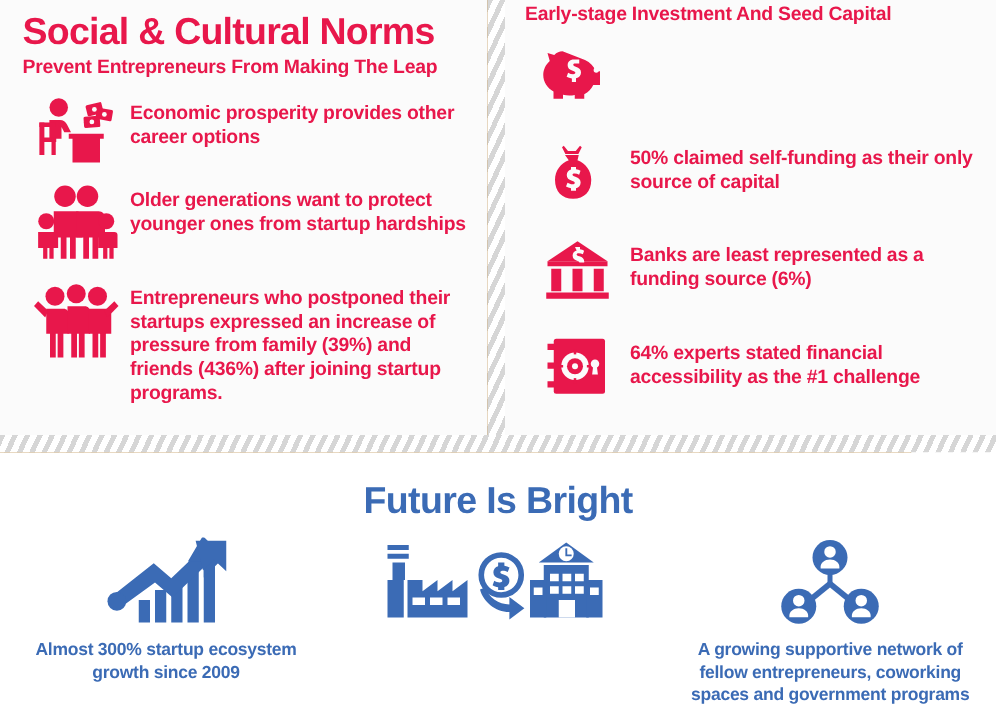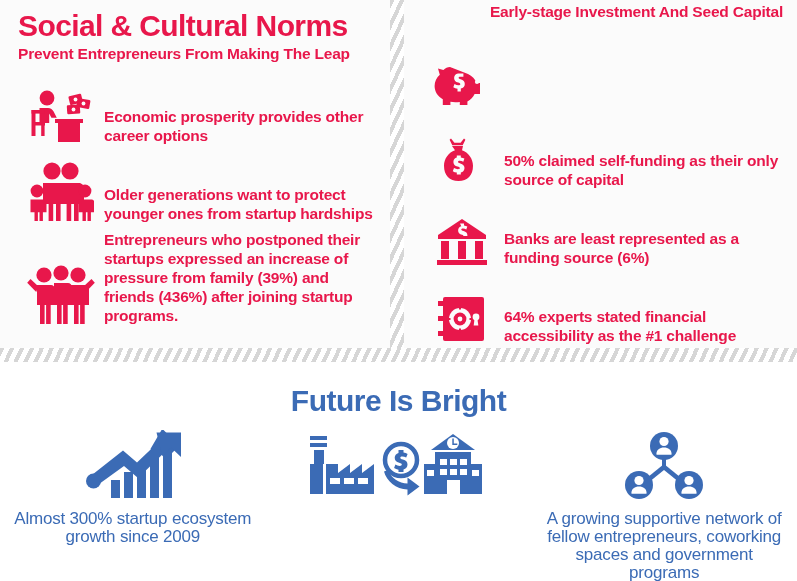--- a/index.html
+++ b/index.html
@@ -46,24 +46,24 @@
     color:#e8174b;
     font-weight:bold;
     font-size:15.5px;
     line-height:18px;
     letter-spacing:-0.2px;
     margin:0;
     padding-top:3px;
     white-space:nowrap;
   }
   #panel-left .panel-sub{text-align:left;}
-  #panel-right .panel-sub{text-align:right;}
+  #panel-right .panel-sub{text-align:left;}
 
   .rows{margin-top:14px;}
-  .row{display:flex;align-items:flex-end;margin-bottom:2px;}
+  .row{display:flex;align-items:flex-start;margin-bottom:2px;}
   .row-icon{
     flex:0 0 auto;
     display:flex;align-items:center;justify-content:center;
   }
   #panel-left .row-icon{width:86px;}
   #panel-right .row-icon{width:84px;}
   .row-text{
     color:#e8174b;
     font-weight:bold;
     font-size:15.5px;
@@ -97,22 +97,22 @@
   }
   .col{
     flex:1 1 0;
     display:flex;flex-direction:column;align-items:center;
     box-sizing:border-box;
     padding:0 8px;
   }
   .col-icon{height:76px;display:flex;align-items:center;justify-content:center;}
   .col-text{
     color:#3b6bb5;
-    font-weight:normal;
-    font-size:17px;
+    font-weight:bold;
+    font-size:14px;
     line-height:18px;
     letter-spacing:-0.2px;
     text-align:center;
     margin-top:6px;
   }
 </style>
 </head>
 <body>
 
 <div class="sheet">

